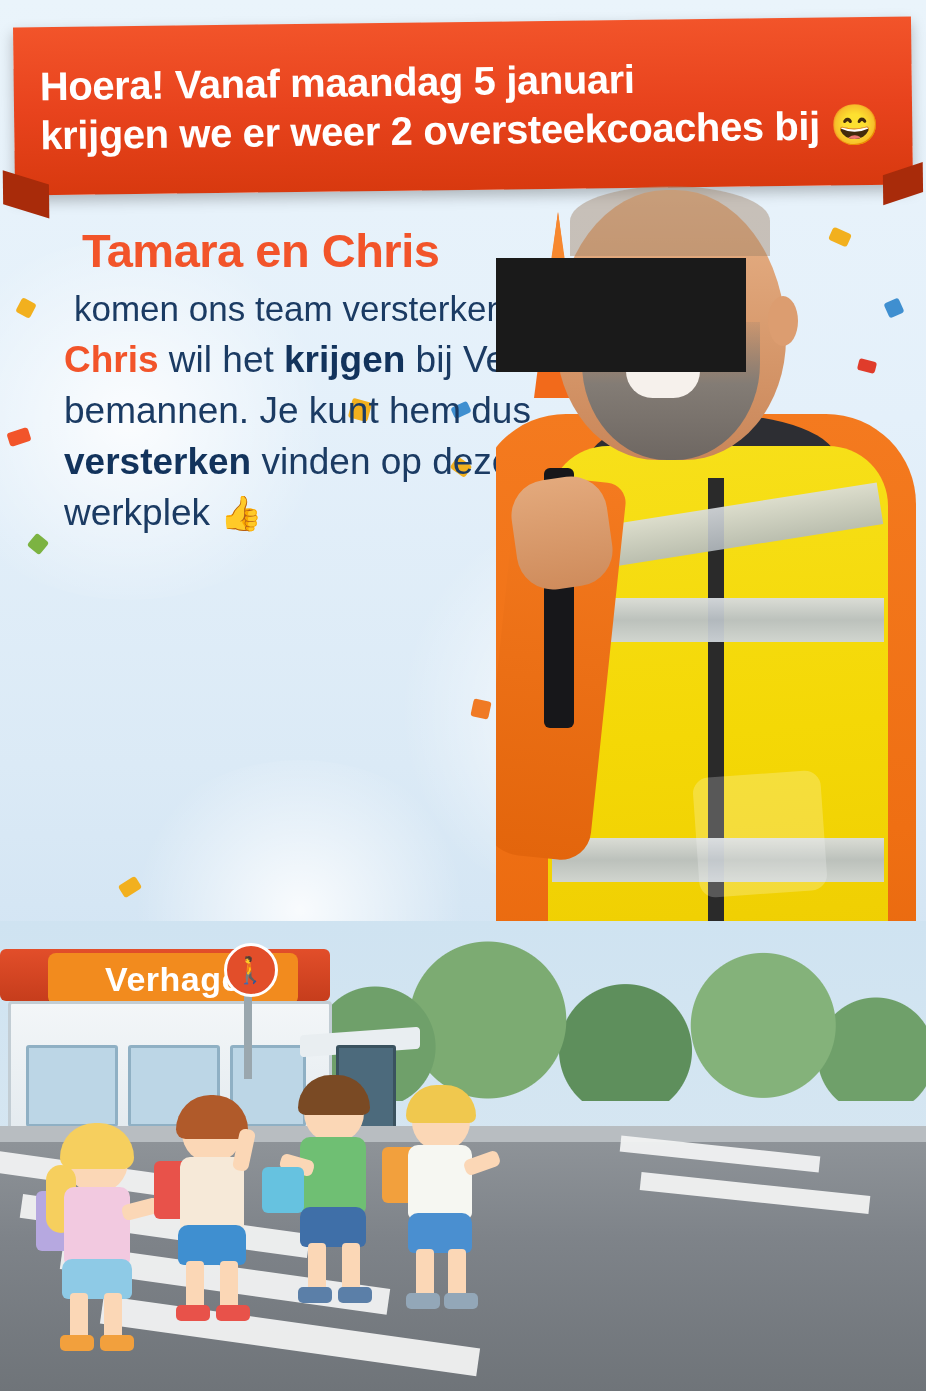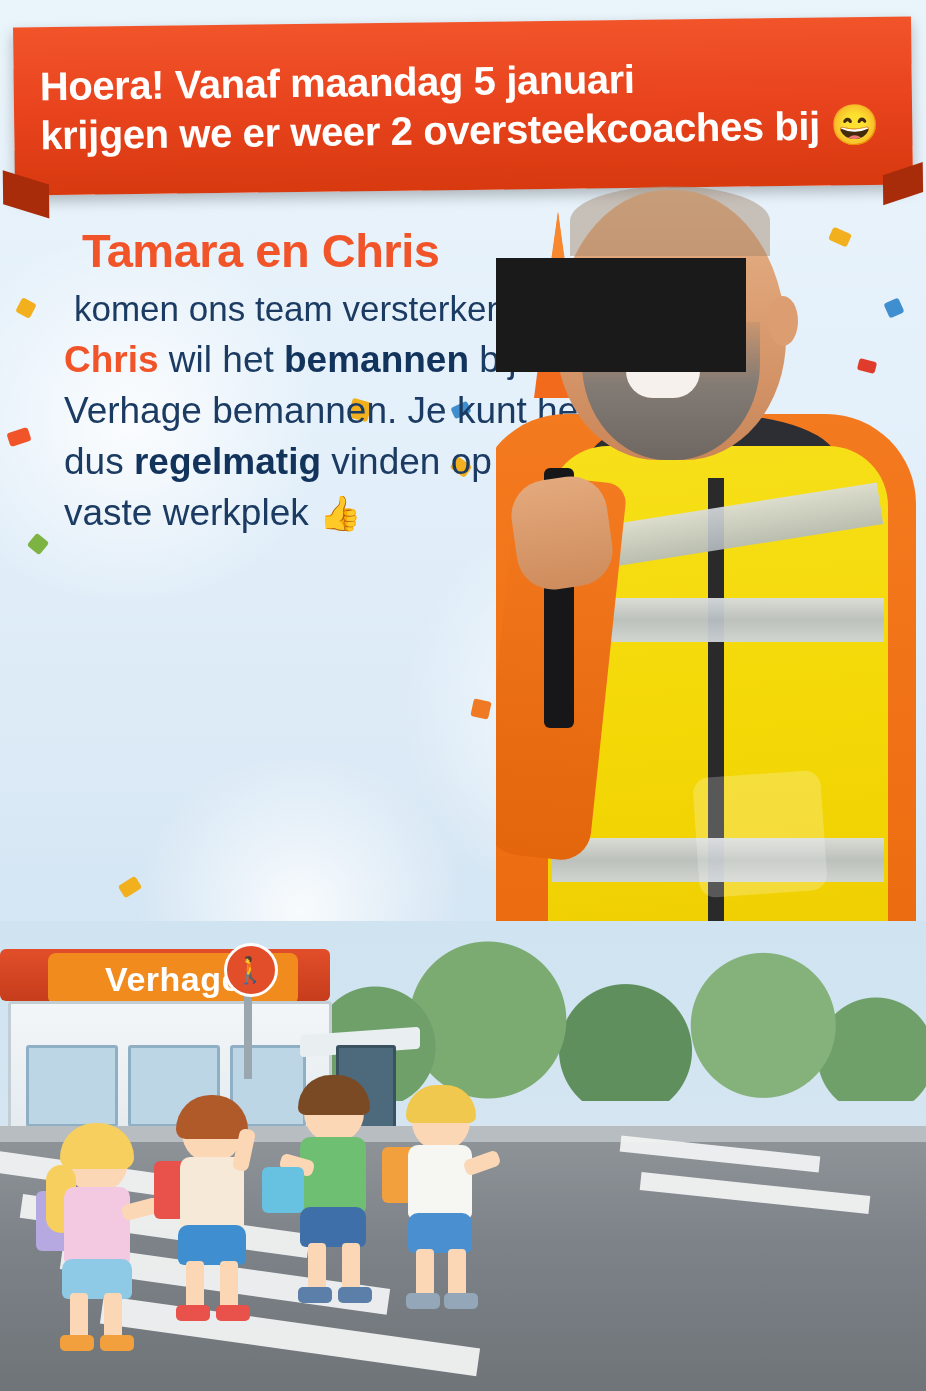--- a/index.html
+++ b/index.html
@@ -388,21 +388,21 @@
   <div class="confetti" style="left:120px; top:880px; width:20px; height:14px; background:#f2b01e; transform:rotate(-32deg); border-radius:3px;"></div>
   <div class="confetti" style="left:40px; top:940px; width:16px; height:16px; background:#3f8fd0; transform:rotate(18deg); border-radius:3px;"></div>
   <div class="confetti" style="left:830px; top:230px; width:20px; height:14px; background:#f2b01e; transform:rotate(24deg); border-radius:3px;"></div>
   <div class="confetti" style="left:886px; top:300px; width:16px; height:16px; background:#3f8fd0; transform:rotate(-24deg); border-radius:3px;"></div>
   <div class="confetti" style="left:858px; top:360px; width:18px; height:12px; background:#e03c2b; transform:rotate(14deg); border-radius:3px;"></div>
 
   <div class="content">
     <div class="headline nowrap">Tamara en Chris</div>
     <div class="sub1">komen ons team versterken.</div>
     <div class="para">
-      <span class="hl-orange">Chris</span><span> wil het </span><span class="hl-bold">bemannen</span><span> bij Verhage bemannen. Je kunt hem dus </span><span class="hl-bold">regelmatig</span><span> vinden op deze vaste werkplek </span><span class="emoji">👍</span>
+      <span class="hl-orange">Chris</span><span> wil het </span><span class="hl-bold">krijgen</span><span> bij Verhage bemannen. Je kunt hem dus </span><span class="hl-bold">versterken</span><span> vinden op deze vaste werkplek </span><span class="emoji">👍</span>
     </div>
   </div>
 
   <div class="photo">
 
     <div class="ph-body"></div>
     <div class="ph-collar"></div>
     <div class="ph-vest"></div>
     <div class="ph-vest-gap"></div>
     <div class="ph-stripe-diag"></div>

